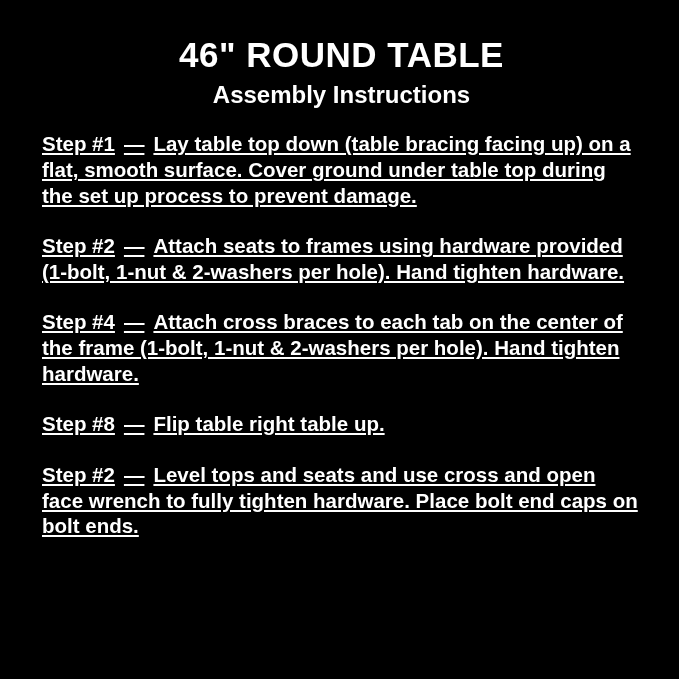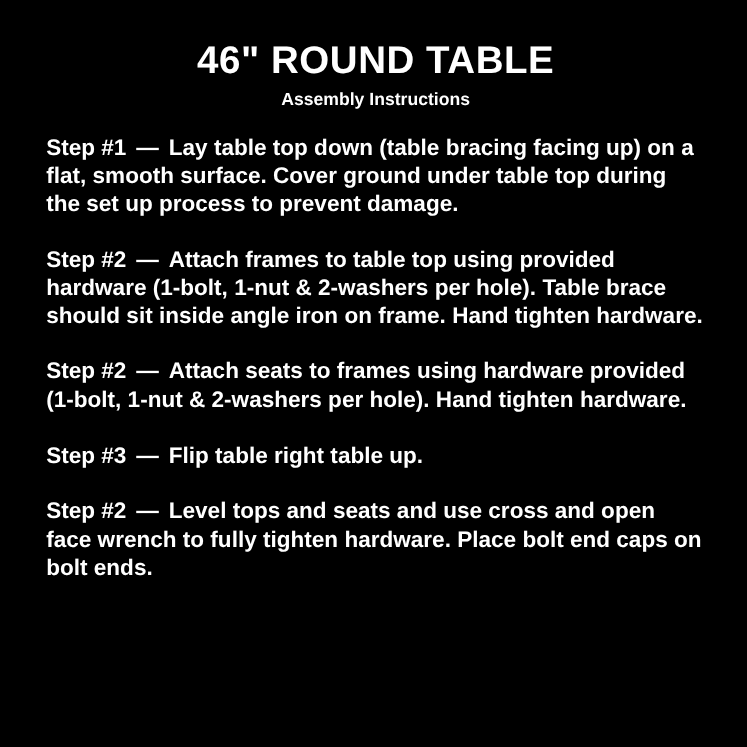--- a/index.html
+++ b/index.html
@@ -23,52 +23,53 @@
     text-align: center;
     margin-bottom: 22px;
   }
   .title {
     font-size: 35px;
     letter-spacing: 0.5px;
     line-height: 1.1;
     margin: 0;
   }
   .subtitle {
-    font-size: 16px;
+    font-size: 24px;
     line-height: 1.2;
     margin: 6px 0 12px 0;
   }
   .steps {
     font-size: 20.5px;
     line-height: 1.25;
   }
   .step {
     margin: 0 0 25px 0;
+    text-decoration: underline;
   }
   .step-dash {
     margin: 0 9px;
   }
 </style>
 </head>
 <body>
 
 <div class="card">
 
   <div class="header">
     <h1 class="title">46" ROUND TABLE</h1>
     <h2 class="subtitle">Assembly Instructions</h2>
   </div>
 
   <div class="steps">
 
     <p class="step"><span>Step #1</span><span class="step-dash">—</span><span>Lay table top down (table bracing facing up) on a flat, smooth surface. Cover ground under table top during the set up process to prevent damage.</span></p>
 
-    <p class="step"><span>Step #2</span><span class="step-dash">—</span><span>Attach frames to table top using provided hardware (1-bolt, 1-nut &amp; 2-washers per hole). Table brace should sit inside angle iron on frame. Hand tighten hardware.</span></p>
 
     <p class="step"><span>Step #2</span><span class="step-dash">—</span><span>Attach seats to frames using hardware provided (1-bolt, 1-nut &amp; 2-washers per hole). Hand tighten hardware.</span></p>
 
+    <p class="step"><span>Step #4</span><span class="step-dash">—</span><span>Attach cross braces to each tab on the center of the frame (1-bolt, 1-nut &amp; 2-washers per hole). Hand tighten hardware.</span></p>
 
-    <p class="step"><span>Step #3</span><span class="step-dash">—</span><span>Flip table right table up.</span></p>
+    <p class="step"><span>Step #8</span><span class="step-dash">—</span><span>Flip table right table up.</span></p>
 
     <p class="step"><span>Step #2</span><span class="step-dash">—</span><span>Level tops and seats and use cross and open face wrench to fully tighten hardware. Place bolt end caps on bolt ends.</span></p>
 
   </div>
 </div>
 
 </body></html>

